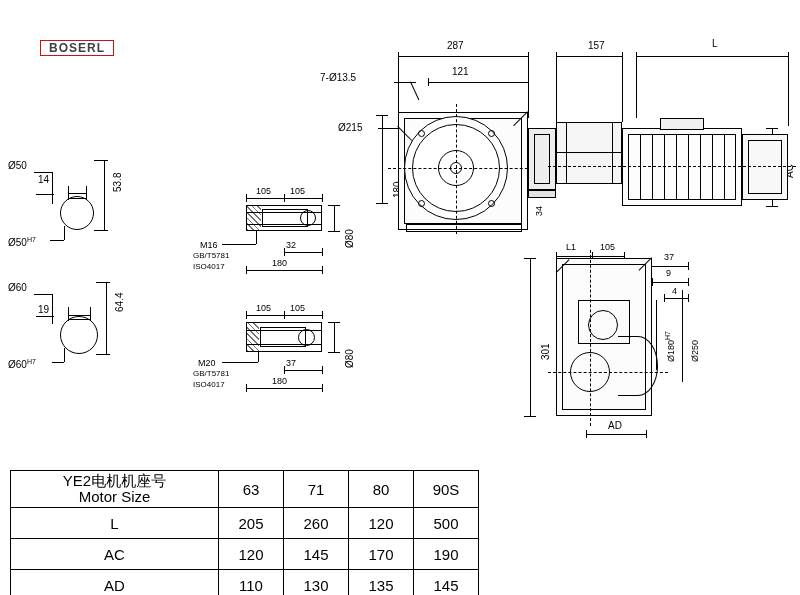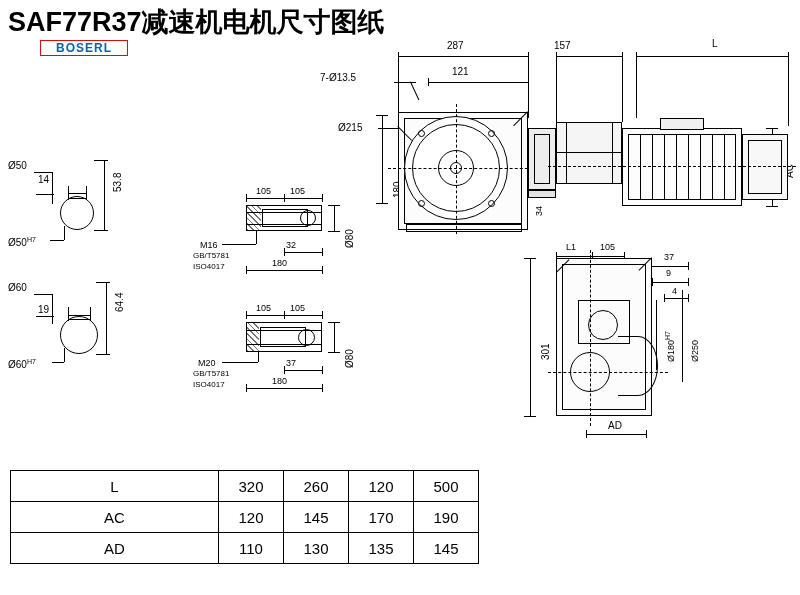--- a/index.html
+++ b/index.html
@@ -6,21 +6,21 @@
   body{width:800px;height:595px;position:relative;overflow:hidden;
        font-family:"Liberation Sans",sans-serif;color:#000;}
   .pg{position:absolute;left:0;top:0;width:800px;height:595px;}
 
   
   #title{position:absolute;left:8px;top:4px;font-size:27px;font-weight:bold;
          letter-spacing:0px;white-space:nowrap;font-family:"Liberation Sans",sans-serif;}
 
   
   #logo{position:absolute;left:40px;top:40px;border:1px solid #d01010;
-        padding:1px 15px;color:#0369a1;font-size:12px;font-weight:bold;
+        padding:1px 8px;color:#404040;font-size:12px;font-weight:bold;
         letter-spacing:1px;line-height:12px;}
 
   
   .ln{position:absolute;background:#000;}
   .h{height:1px;}
   .v{width:1px;}
   .box{position:absolute;border:1px solid #000;box-sizing:border-box;}
   .dash{position:absolute;border-top:1px dashed #000;height:0;}
   .dashv{position:absolute;border-left:1px dashed #000;width:0;}
   .cir{position:absolute;border:1px solid #000;border-radius:50%;box-sizing:border-box;}
@@ -37,21 +37,20 @@
           font-family:"Liberation Sans",sans-serif;}
   #tbl td.hd{width:205px;font-size:15px;line-height:16px;padding:2px 0;}
   #tbl td.val{width:62px;}
   #tbl td.rowlabel{width:205px;}
 </style>
 </head>
 <body>
 
 <div class="pg">
 
-  <div id="title">SAF77R37减速机电机尺寸图纸</div>
   <div id="logo">BOSERL</div>
 
   <div>
     <div class="lbl" style="left:8px;top:160px;">Ø50</div>
 
     <div class="ln h" style="left:34px;top:172px;width:18px;"></div>
     <div class="ln v" style="left:52px;top:172px;height:32px;"></div>
 
     <div class="cir" style="left:60px;top:196px;width:34px;height:34px;"></div>
 
@@ -187,21 +186,21 @@
     <div class="ln v" style="left:528px;top:78px;height:8px;"></div>
 
     <div class="lbl" style="left:320px;top:72px;">7-Ø13.5</div>
     <div class="ln h" style="left:394px;top:82px;width:22px;"></div>
     <div class="ln" style="left:410px;top:82px;width:1px;height:20px;transform:rotate(-25deg);transform-origin:top left;"></div>
 
     <div class="lbl" style="left:338px;top:122px;">Ø215</div>
     <div class="ln h" style="left:378px;top:128px;width:28px;"></div>
     <div class="ln" style="left:404px;top:128px;width:1px;height:26px;transform:rotate(-35deg);transform-origin:top left;"></div>
 
-    <div class="lbl" style="left:554px;top:40px;">157</div>
+    <div class="lbl" style="left:588px;top:40px;">157</div>
     <div class="ln h" style="left:556px;top:56px;width:66px;"></div>
     <div class="ln v" style="left:556px;top:52px;height:8px;"></div>
     <div class="ln v" style="left:622px;top:52px;height:8px;"></div>
     <div class="ln v" style="left:556px;top:56px;height:72px;"></div>
     <div class="ln v" style="left:622px;top:56px;height:66px;"></div>
 
     <div class="lbl" style="left:712px;top:38px;">L</div>
     <div class="ln h" style="left:636px;top:56px;width:152px;"></div>
     <div class="ln v" style="left:636px;top:52px;height:8px;"></div>
     <div class="ln v" style="left:788px;top:52px;height:8px;"></div>
@@ -322,23 +321,33 @@
     <div class="ln v" style="left:682px;top:290px;height:92px;"></div>
 
     <div class="lbl" style="left:608px;top:420px;">AD</div>
     <div class="ln h" style="left:586px;top:434px;width:60px;"></div>
     <div class="ln v" style="left:586px;top:430px;height:8px;"></div>
     <div class="ln v" style="left:646px;top:430px;height:8px;"></div>
   </div>
 
   <table id="tbl">
     <tbody>
+        <tr>
+      <td class="hd">
+        <div>YE2电机机座号</div>
+        <div>Motor Size</div>
+      </td>
+      <td class="val">63</td>
+      <td class="val">71</td>
+      <td class="val">80</td>
+      <td class="val">90S</td>
+    </tr>
     <tr>
       <td class="rowlabel">L</td>
-      <td class="val">320</td>
+      <td class="val">205</td>
       <td class="val">260</td>
       <td class="val">120</td>
       <td class="val">500</td>
     </tr>
     <tr>
       <td class="rowlabel">AC</td>
       <td class="val">120</td>
       <td class="val">145</td>
       <td class="val">170</td>
       <td class="val">190</td>

